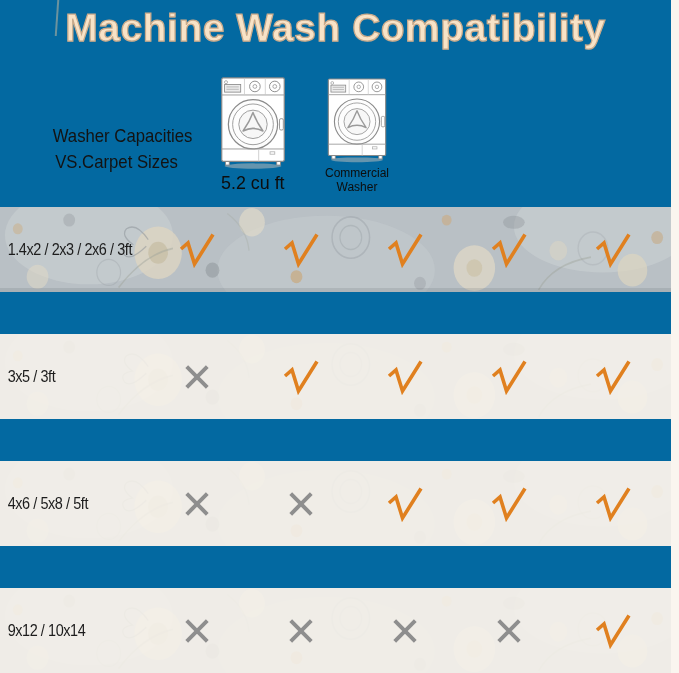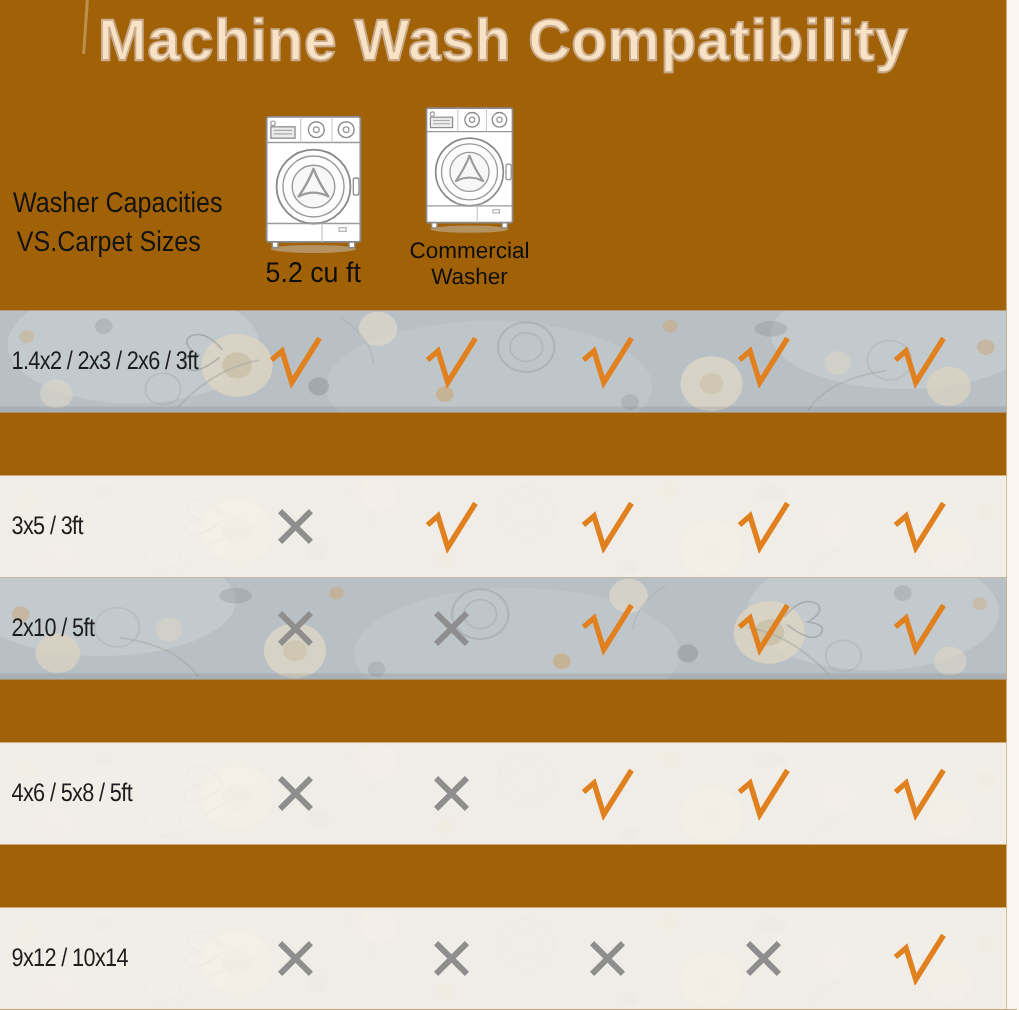--- a/index.html
+++ b/index.html
@@ -1,48 +1,49 @@
 <!DOCTYPE html>
 <html><head>
 <meta charset="utf-8">
 <style>
   html,body{margin:0;padding:0;}
   body{font-family:"Liberation Sans",sans-serif;background:#faf5ef;}
-  .page{position:relative;width:671px;height:673px;overflow:hidden;background:#a16207;}
+  .page{position:relative;width:671px;height:673px;overflow:hidden;background:#0369a1;}
 
   
   .title-bar{height:56px;display:flex;align-items:center;justify-content:center;position:relative;}
   .title-text{
     font-size:39px;font-weight:700;letter-spacing:.5px;
     color:#f8e3c7;
     -webkit-text-stroke:1.25px #c9aa8b;
     text-shadow:0 1px 0 rgba(201,170,139,.35);
     white-space:nowrap;
   }
   .deco-line{position:absolute;left:56px;top:0;width:2px;height:36px;background:#d5bd9c;opacity:.5;transform:rotate(4deg);}
 
   
   .header-row{
     height:151px;
     display:grid;grid-template-columns:145px repeat(5,104px);
     align-items:end;
+    padding-left:44px;
   }
   .vs-label{
     align-self:center;margin-top:34px;text-align:center;
     font-size:19px;line-height:1.35;color:#131313;font-weight:500;
     transform:scaleX(.88);transform-origin:center;
     white-space:nowrap;
   }
   .washer-col{
     display:flex;flex-direction:column;align-items:center;justify-content:flex-end;
     padding-bottom:13px;transform:translateX(12px);
   }
   .washer-col svg.washer{display:block;margin-bottom:3px;}
   .washer-label{font-size:19px;color:#0d0d0d;white-space:nowrap;transform:scaleX(.94);}
-  .washer-label.small{font-size:15px;line-height:1.18;white-space:normal;text-align:center;max-width:86px;transform:none;}
+  .washer-label.small{font-size:12px;line-height:1.18;white-space:normal;text-align:center;max-width:86px;transform:none;}
 
   
   .table{height:466px;display:flex;flex-direction:column;border-radius:21px;}
   .row{
     flex:1;position:relative;overflow:hidden;
     display:grid;grid-template-columns:145px repeat(5,104px);
     align-items:center;
   }
   .row.floral{background:#b9c0c5;}
   .row.light{background:#f7f3ec;margin-top:42px;}
@@ -245,51 +246,20 @@
             <use href="#check-sym"></use>
           </svg>
         </span>
       <span class="mark" data-mark="check">
           <svg class="icon-check">
             <use href="#check-sym"></use>
           </svg>
         </span>
     </div>
 
-    <div class="row floral f1">
-      <svg class="row-bg" preserveAspectRatio="none">
-          <use href="#floral-sym"></use>
-        </svg>
-      <div class="row-label">2x10 / 5ft</div>
-      <span class="mark" data-mark="cross">
-          <svg class="icon-cross">
-            <use href="#cross-sym"></use>
-          </svg>
-        </span>
-      <span class="mark" data-mark="cross">
-          <svg class="icon-cross">
-            <use href="#cross-sym"></use>
-          </svg>
-        </span>
-      <span class="mark" data-mark="check">
-          <svg class="icon-check">
-            <use href="#check-sym"></use>
-          </svg>
-        </span>
-      <span class="mark" data-mark="check">
-          <svg class="icon-check">
-            <use href="#check-sym"></use>
-          </svg>
-        </span>
-      <span class="mark" data-mark="check">
-          <svg class="icon-check">
-            <use href="#check-sym"></use>
-          </svg>
-        </span>
-    </div>
 
     <div class="row light">
       <svg class="row-bg" preserveAspectRatio="none">
           <use href="#floral-sym"></use>
         </svg>
       <div class="row-label">4x6 / 5x8 / 5ft</div>
       <span class="mark" data-mark="cross">
           <svg class="icon-cross">
             <use href="#cross-sym"></use>
           </svg>

